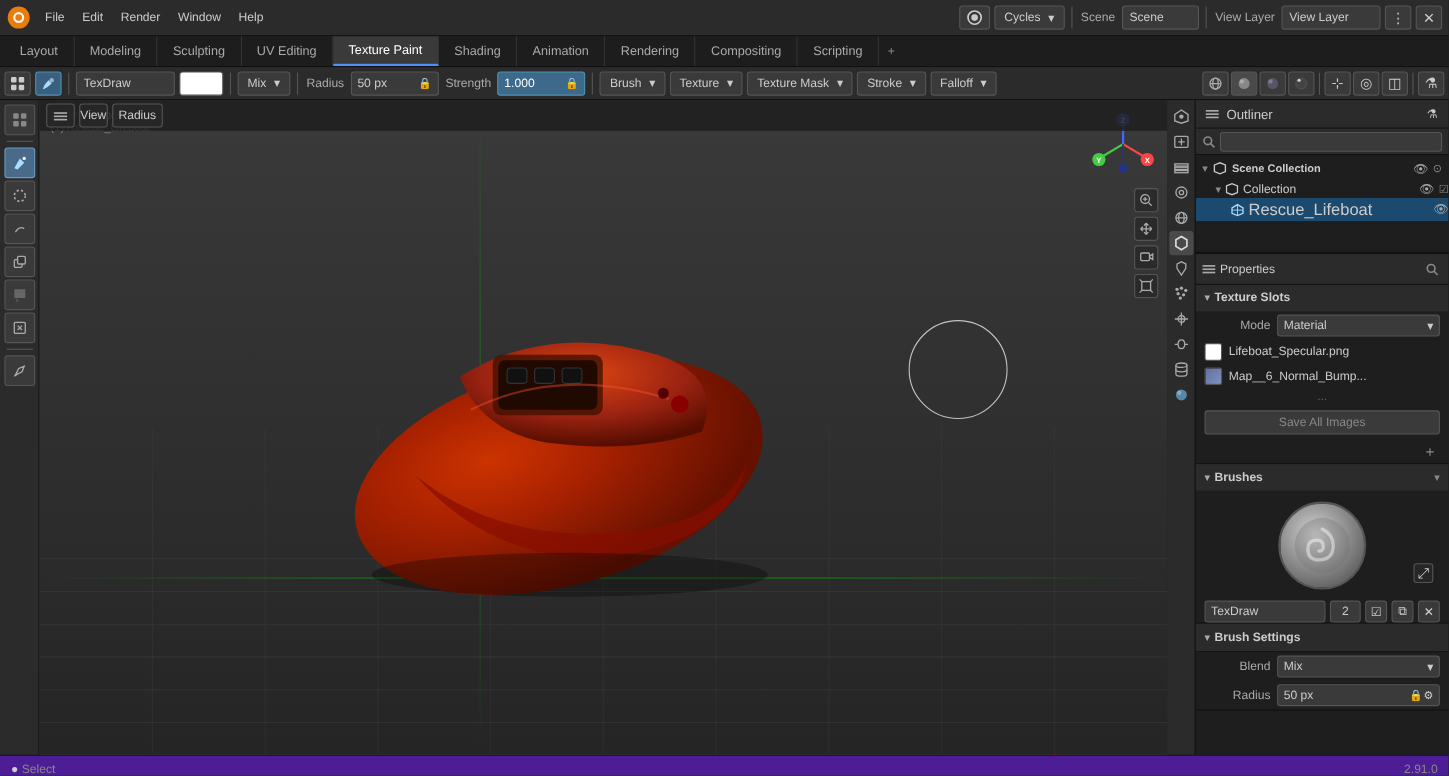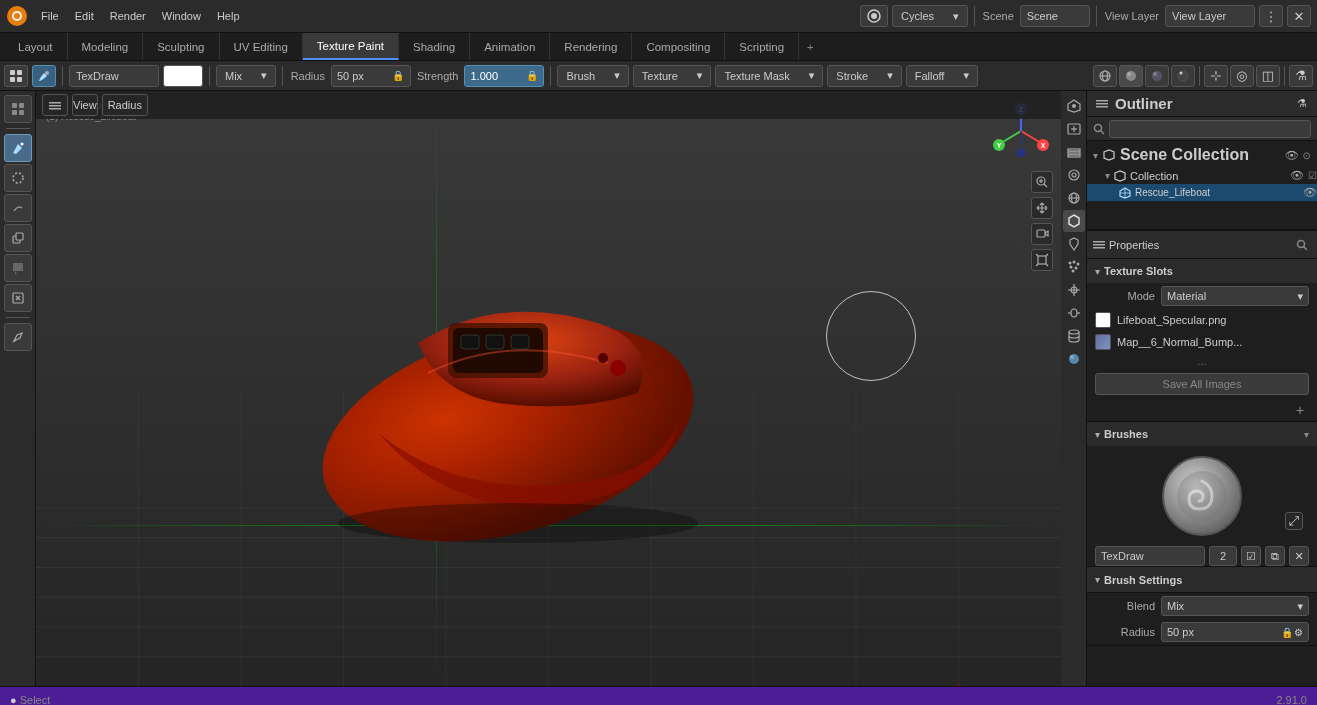--- a/index.html
+++ b/index.html
@@ -132,21 +132,21 @@
     .dropdown-btn {
       height: 22px;
       padding: 0 8px;
       background: #3a3a3a;
       border: 1px solid #555;
       border-radius: 3px;
       color: #ccc;
       cursor: pointer;
       display: flex;
       align-items: center;
-      gap: 19px;
+      gap: 7px;
       font-size: 11px;
     }
     .spacer { flex: 1; }
     .icon-btn {
       width: 24px;
       height: 22px;
       background: #3a3a3a;
       border: 1px solid #555;
       border-radius: 3px;
       color: #ccc;
@@ -304,21 +304,21 @@
       gap: 4px;
     }
     .rp-section-header {
       display: flex;
       align-items: center;
       gap: 4px;
       padding: 2px 0;
       cursor: pointer;
     }
     .rp-section-label {
-      font-size: 16px;
+      font-size: 10px;
       color: #ccc;
       font-weight: bold;
     }
     .collection-row {
       display: flex;
       align-items: center;
       padding: 2px 0 2px 12px;
       gap: 4px;
       cursor: pointer;
     }
@@ -1007,21 +1007,21 @@
 
       <div class="outliner-section">
         <div class="outliner-header">
           <div class="icon-btn" style="width:18px;height:18px;border:none;background:transparent;">
             <svg width="12" height="12" viewBox="0 0 12 12" fill="#aaa">
               <rect y="2" width="12" height="1.5"></rect>
               <rect y="5" width="12" height="1.5"></rect>
               <rect y="8" width="12" height="1.5"></rect>
             </svg>
           </div>
-          <span style="font-size:15px;color:#ccc;font-weight:700;">Outliner</span>
+          <span style="font-size:12px;color:#ccc;font-weight:400;">Outliner</span>
           <div class="spacer"></div>
           <div class="icon-btn" style="width:18px;height:18px;border:none;background:transparent;font-size:11px;">⚗</div>
         </div>
 
         <div class="outliner-search">
           <svg width="12" height="12" viewBox="0 0 12 12" fill="none" stroke="#888" stroke-width="1.5">
             <circle cx="5" cy="5" r="3.5"></circle>
             <line x1="7.5" y1="7.5" x2="11" y2="11"></line>
           </svg>
           <input class="search-input" placeholder="" style="">
@@ -1049,21 +1049,21 @@
             <span class="eye-icon" style="font-size:11px;">👁</span>
             <span style="color:#888;font-size:10px;">☑</span>
           </div>
 
           <div class="collection-row active" style="padding-left:32px;">
             <svg width="12" height="12" viewBox="0 0 12 12" fill="#aaddff">
               <path d="M6 1 L11 4 L11 9 L6 11 L1 9 L1 4Z" fill="none" stroke="#aaddff" stroke-width="1.2"></path>
               <line x1="6" y1="1" x2="6" y2="11" stroke="#aaddff" stroke-width="0.8"></line>
               <line x1="1" y1="6" x2="11" y2="6" stroke="#aaddff" stroke-width="0.8"></line>
             </svg>
-            <span style="font-size:10px;color:#ccc;">Rescue_Lifeboat</span>
+            <span style="font-size:15px;color:#ccc;">Rescue_Lifeboat</span>
             <div class="spacer"></div>
             <span class="eye-icon" style="font-size:11px;">👁</span>
           </div>
         </div>
       </div>
 
       <div class="properties-panel">
 
         <div class="rp-header">
           <svg width="12" height="12" viewBox="0 0 12 12" fill="#aaa">

